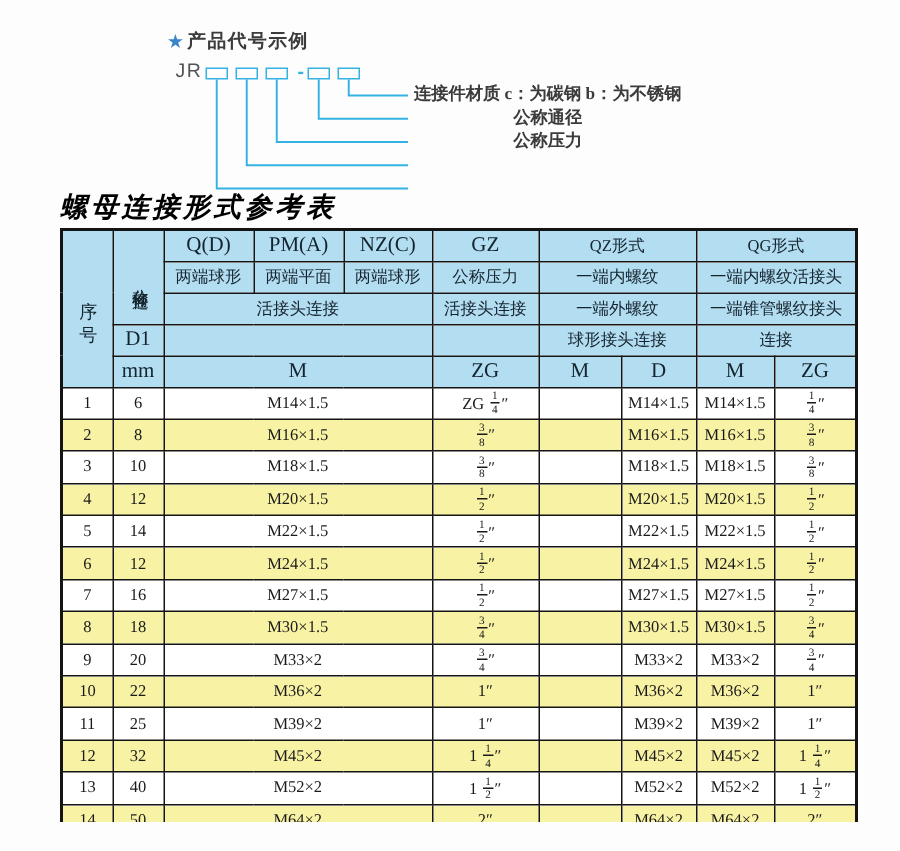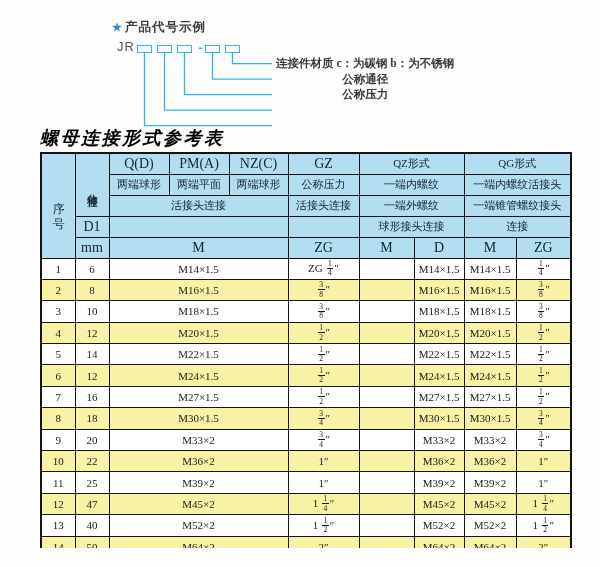--- a/index.html
+++ b/index.html
@@ -247,21 +247,21 @@
           <td>25</td>
           <td colspan="3">M39×2</td>
           <td>1″</td>
           <td></td>
           <td>M39×2</td>
           <td>M39×2</td>
           <td>1″</td>
         </tr>
         <tr class="alt">
           <td>12</td>
-          <td>47</td>
+          <td>32</td>
           <td colspan="3">M45×2</td>
           <td>1 <span class="frac"><span class="fn">1</span><span class="fd">4</span></span>″</td>
           <td></td>
           <td>M45×2</td>
           <td>M45×2</td>
           <td>1 <span class="frac"><span class="fn">1</span><span class="fd">4</span></span>″</td>
         </tr>
         <tr>
           <td>13</td>
           <td>40</td>

